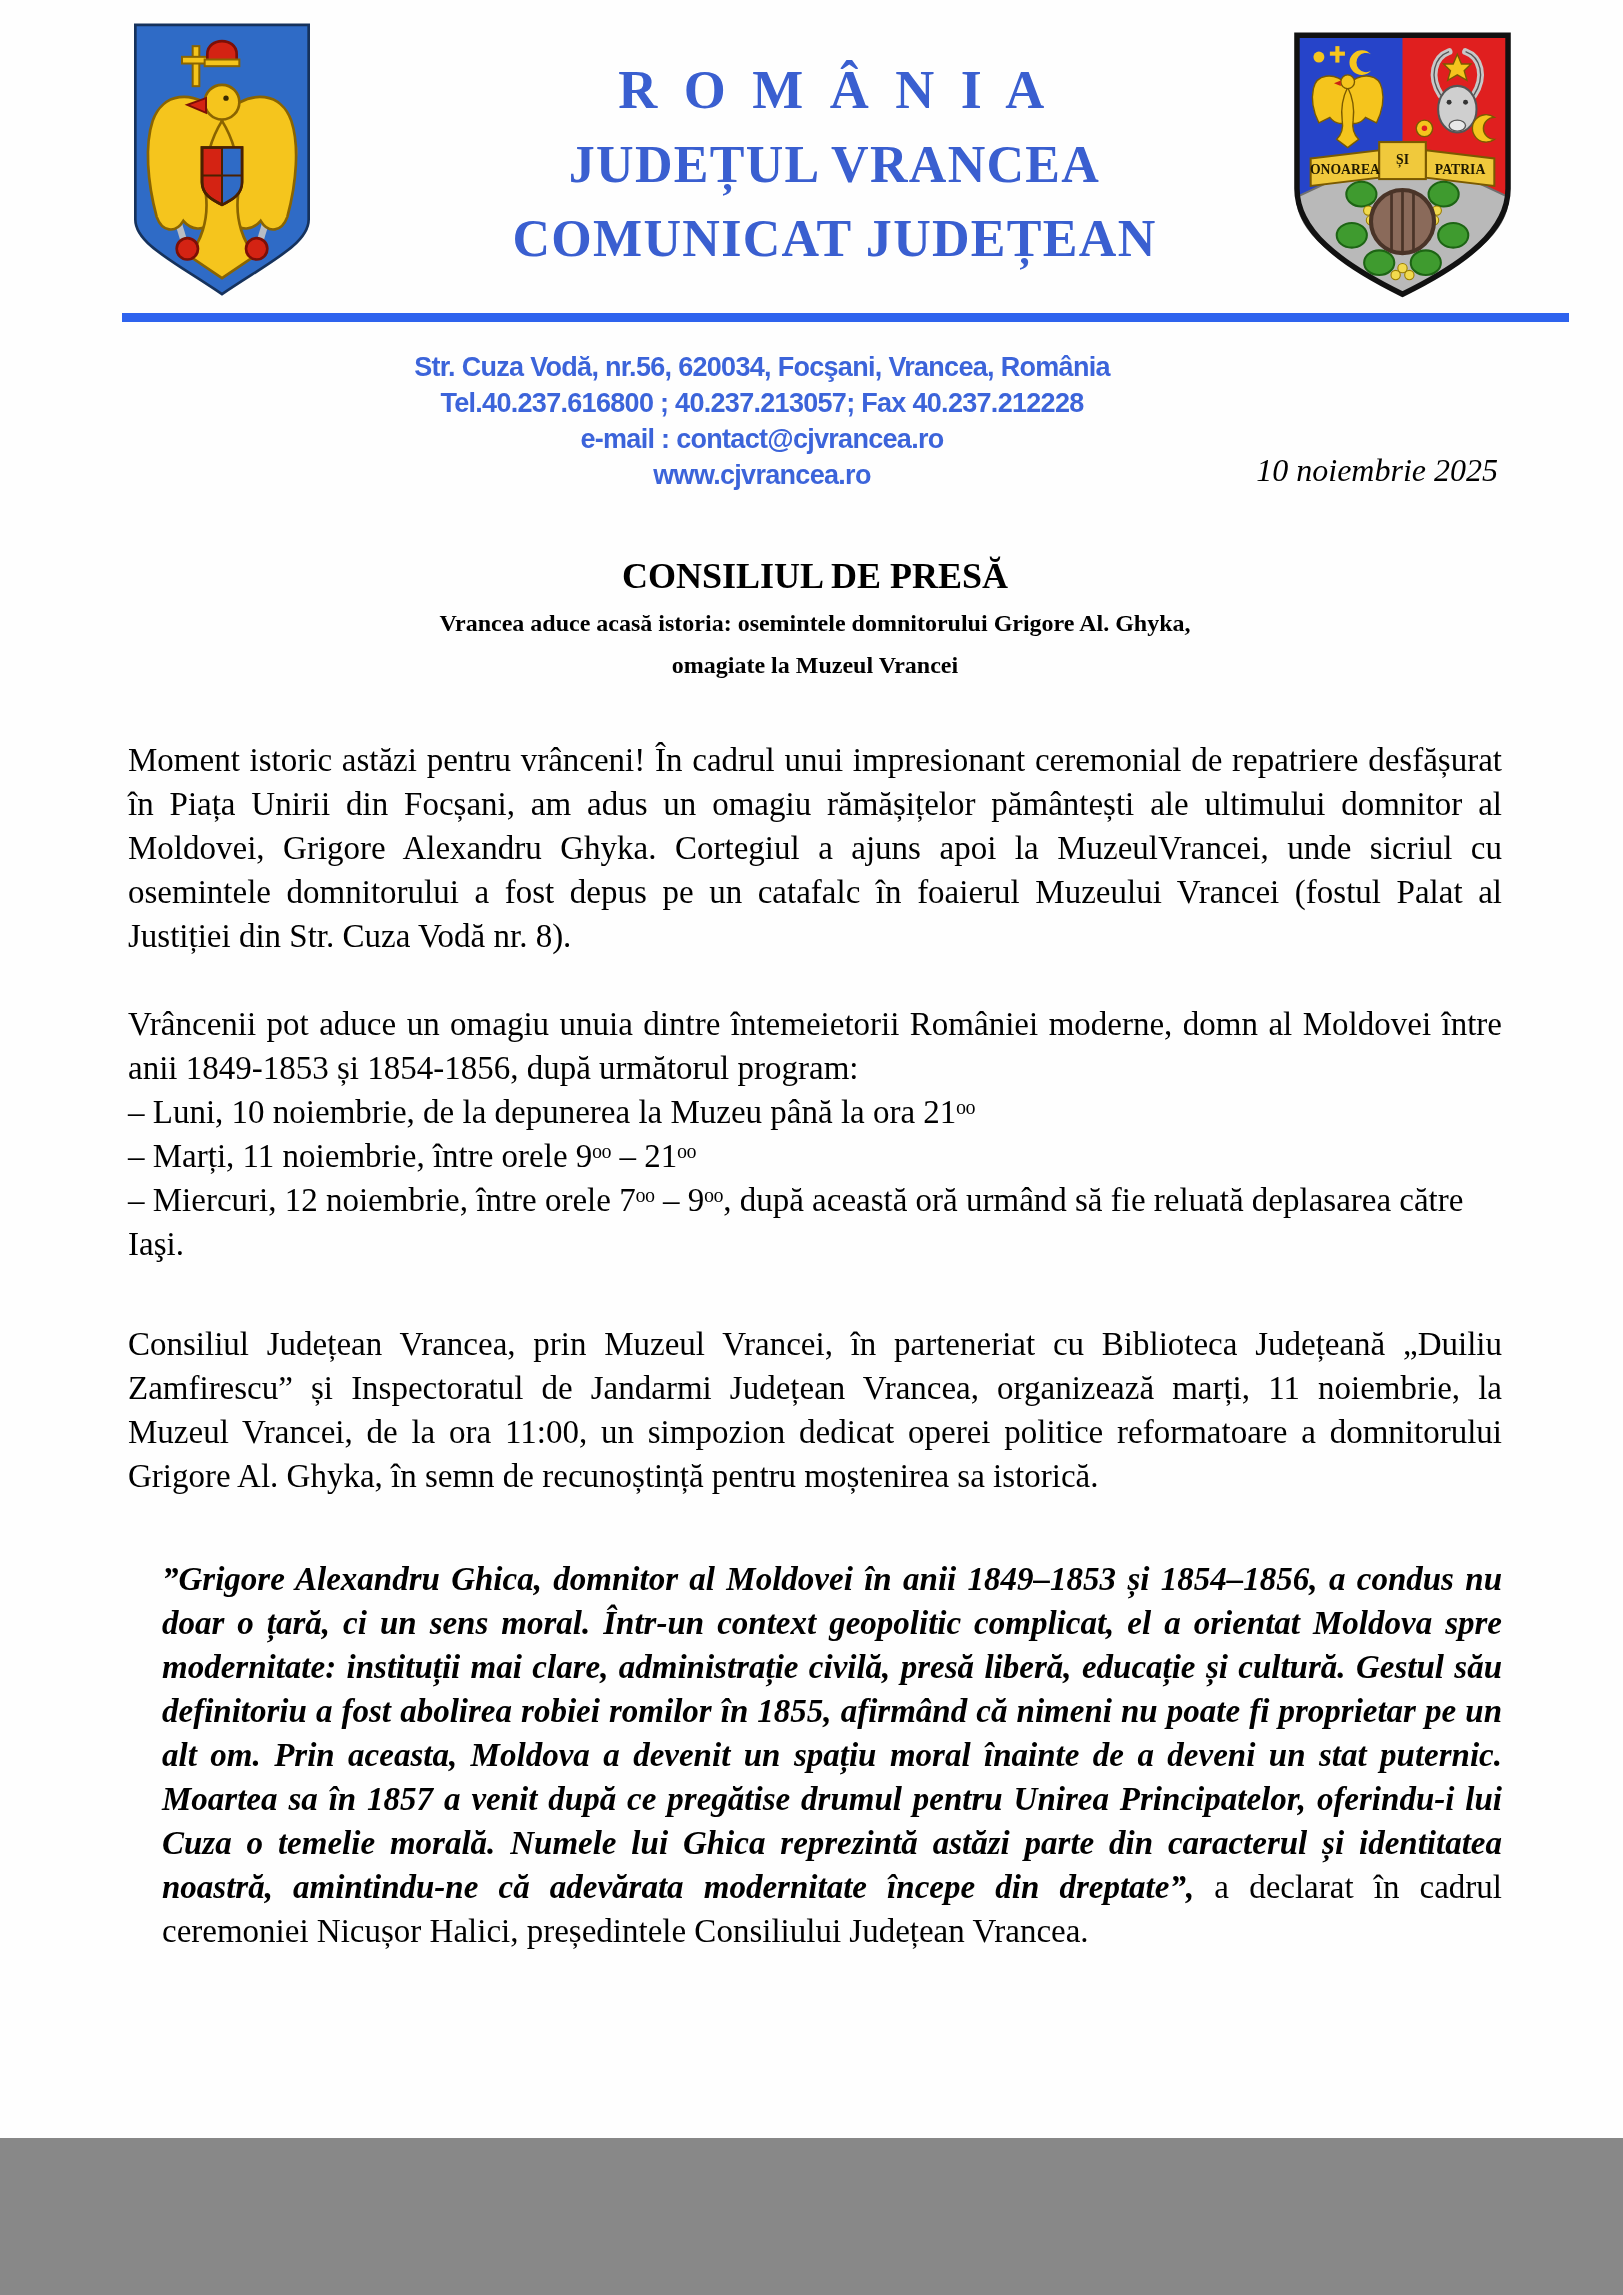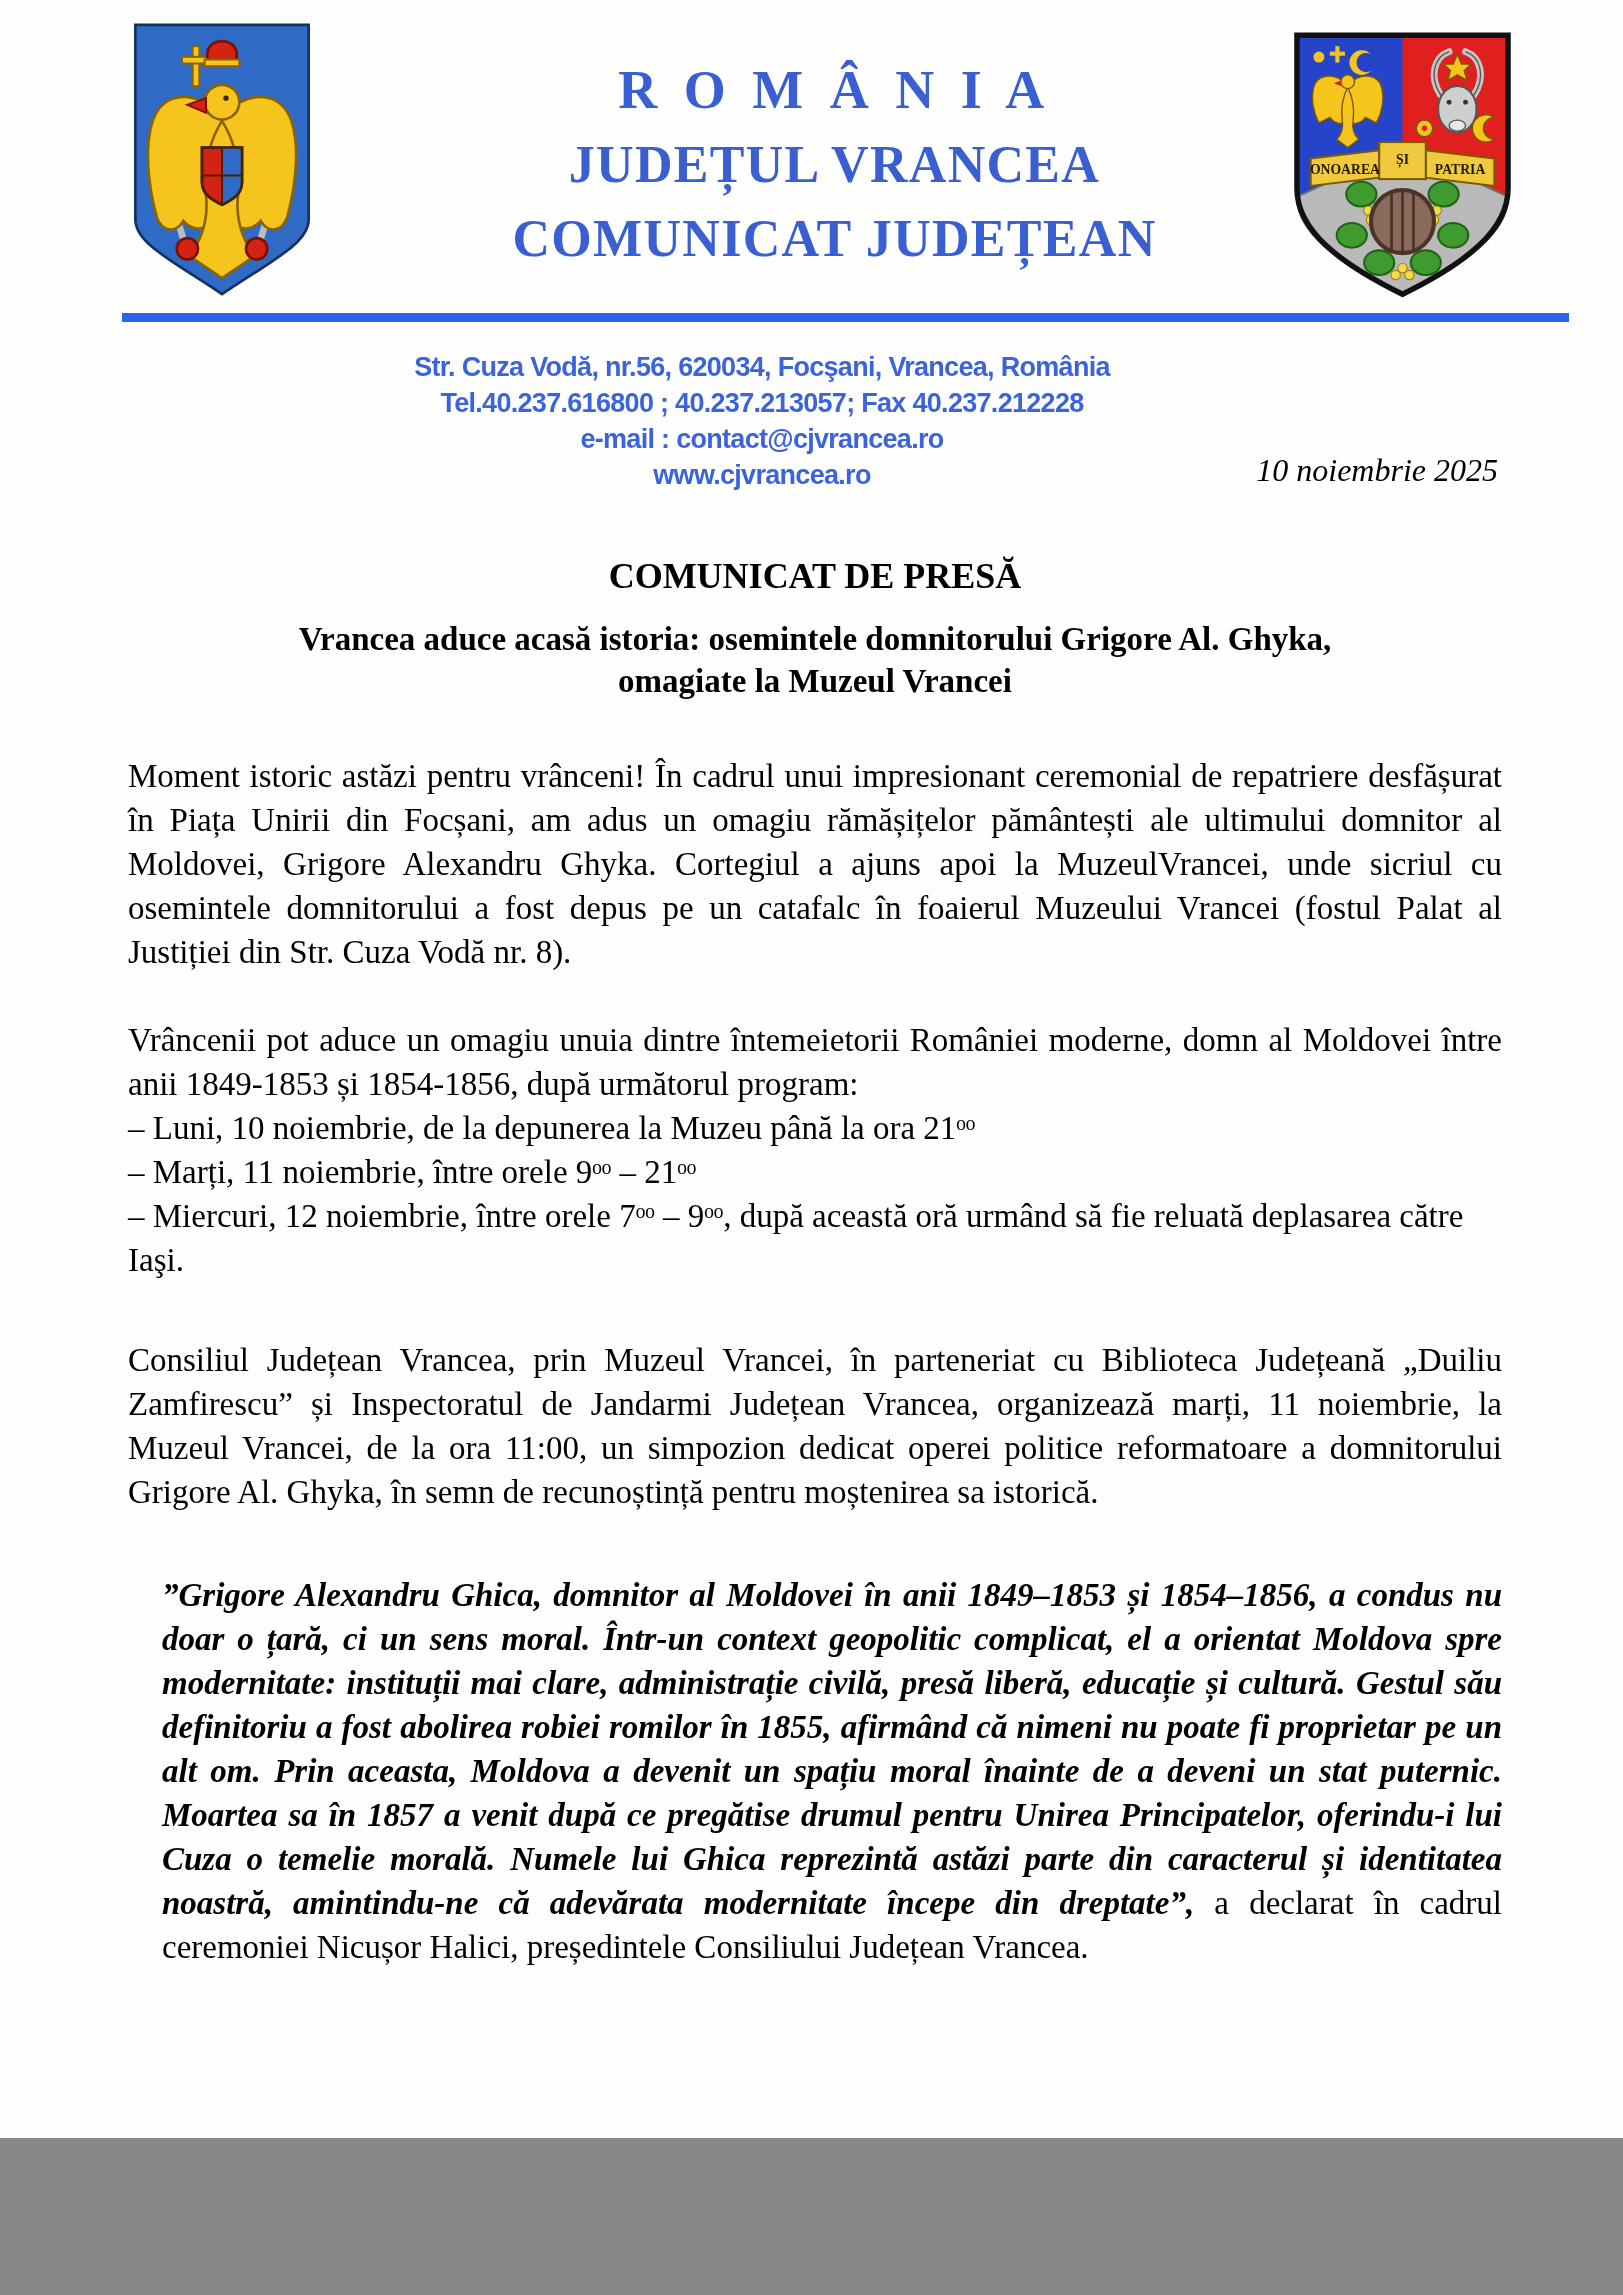--- a/index.html
+++ b/index.html
@@ -47,22 +47,22 @@
     font-style:italic;font-size:32px;color:#000;
   }
   
   .content{
     position:absolute;left:128px;top:556px;width:1374px;
   }
   .doc-title{
     text-align:center;font-weight:bold;font-size:36px;line-height:41px;
   }
   .doc-subtitle{
-    text-align:center;font-weight:bold;font-size:33px;line-height:42px;
-    margin-top:21px;
+    text-align:center;font-weight:bold;font-size:24px;line-height:42px;
+    margin-top:5px;
   }
   .para{
     font-size:33px;line-height:44px;
     text-align:justify;
   }
   .p1{margin-top:52px;}
   .p2{margin-top:44px;}
   .schedule-line{font-size:33px;line-height:44px;text-align:left;}
   .p3{margin-top:56px;}
   .quote-para{margin-top:59px;margin-left:34px;}
@@ -187,21 +187,21 @@
   <div class="contact">
     <div>Str. Cuza Vodă, nr.56, 620034, Focşani, Vrancea, România</div>
     <div>Tel.40.237.616800 ; 40.237.213057; Fax 40.237.212228</div>
     <div>e-mail : contact@cjvrancea.ro</div>
     <div>www.cjvrancea.ro</div>
   </div>
 
   <div class="date">10 noiembrie 2025</div>
 
   <div class="content">
-    <div class="doc-title">COMUNICAT DE PRESĂ</div>
+    <div class="doc-title">CONSILIUL DE PRESĂ</div>
     <div class="doc-subtitle">
       <div>Vrancea aduce acasă istoria: osemintele domnitorului Grigore Al. Ghyka,</div>
       <div>omagiate la Muzeul Vrancei</div>
     </div>
 
     <p class="para p1">Moment istoric astăzi pentru vrânceni! În cadrul unui impresionant ceremonial de repatriere desfășurat în Piața Unirii din Focșani, am adus un omagiu rămășițelor pământești ale ultimului domnitor al Moldovei, Grigore Alexandru Ghyka. Cortegiul a ajuns apoi la MuzeulVrancei, unde sicriul cu osemintele domnitorului a fost depus pe un catafalc în foaierul Muzeului Vrancei (fostul Palat al Justiției din Str. Cuza Vodă nr. 8).</p>
 
     <div class="p2">
       <p class="para">Vrâncenii pot aduce un omagiu unuia dintre întemeietorii României moderne, domn al Moldovei între anii 1849-1853 și 1854-1856, după următorul program:</p>
       <div class="schedule-line">– Luni, 10 noiembrie, de la depunerea la Muzeu  până la ora 21ᵒᵒ</div>

